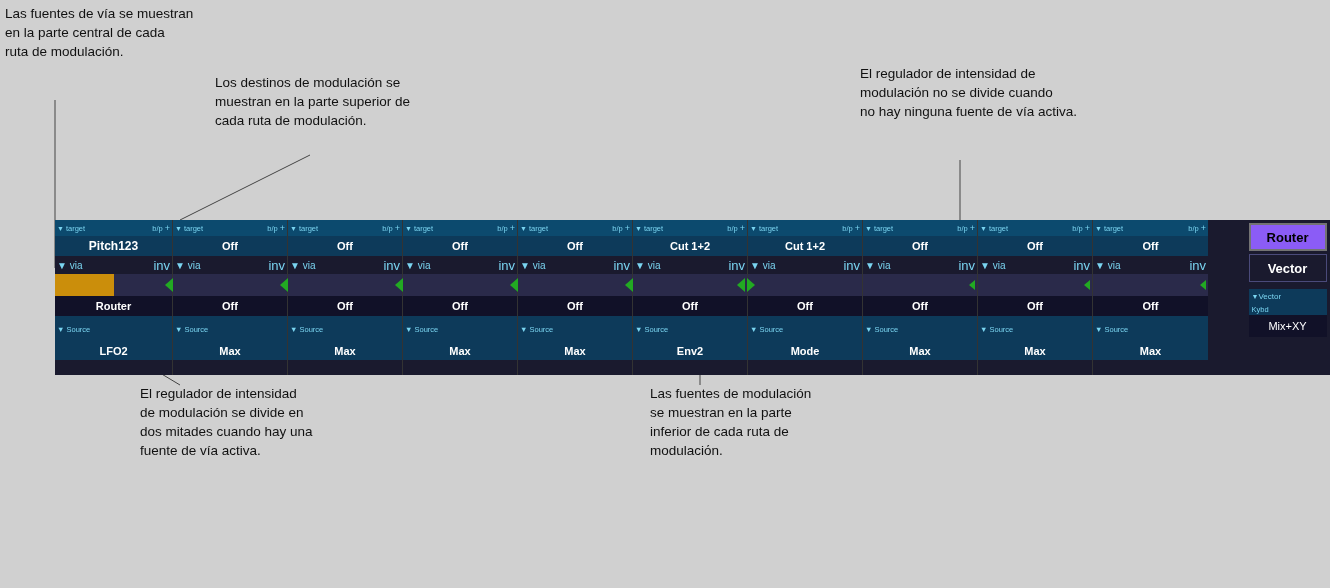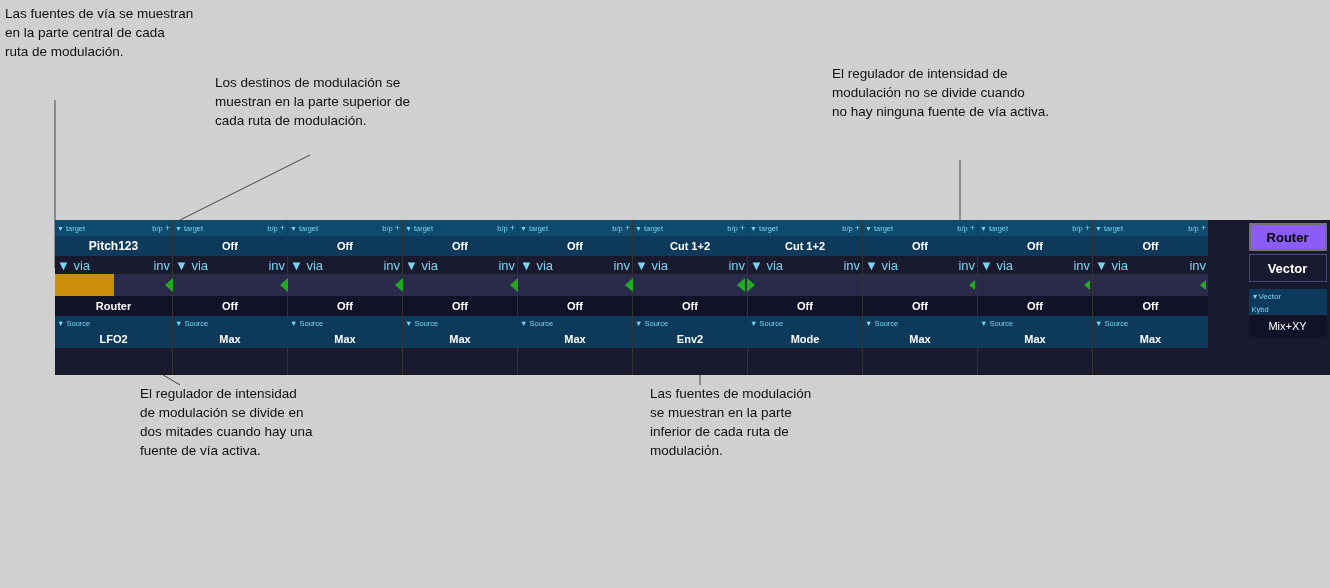--- a/index.html
+++ b/index.html
@@ -84,21 +84,21 @@
       display: flex;
       flex-direction: row;
       align-items: center;
       background: #1a1a2e;
       height: 18px;
       padding: 0 2px;
       gap: 1px;
     }
 
     .via-label {
-      font-size: 13px;
+      font-size: 10px;
       color: #7ad4f0;
     }
 
     .inv-label {
       font-size: 13px;
       color: #7ad4f0;
       margin-left: auto;
     }
 
     .intensity-bar {
@@ -156,21 +156,21 @@
       height: 20px;
       display: flex;
       align-items: center;
       justify-content: center;
     }
 
     .route-source-header {
       display: flex;
       align-items: center;
       background: #0d3a5a;
-      padding: 1px 2px;
+      padding: 13px 2px;
       height: 14px;
     }
 
     .route-source-label {
       font-size: 7.5px;
       color: #7ad4f0;
     }
 
     .route-source-value {
       background: #0d3a5a;
@@ -277,21 +277,21 @@
 en la parte central de cada
 ruta de modulación.</span>
 </div>
 
 <div class="annotation" style="left:215px; top:74px;">
   <span style="white-space:pre-line;">Los destinos de modulación se
 muestran en la parte superior de
 cada ruta de modulación.</span>
 </div>
 
-<div class="annotation" style="left:832px; top:65px;">
+<div class="annotation" style="left:860px; top:65px;">
   <span style="white-space:pre-line;">El regulador de intensidad de
 modulaciόn no se divide cuando
 no hay ninguna fuente de vía activa.</span>
 </div>
 
 <div class="annotation" style="left:140px; top:385px;">
   <span style="white-space:pre-line;">El regulador de intensidad
 de modulación se divide en
 dos mitades cuando hay una
 fuente de vía activa.</span>

